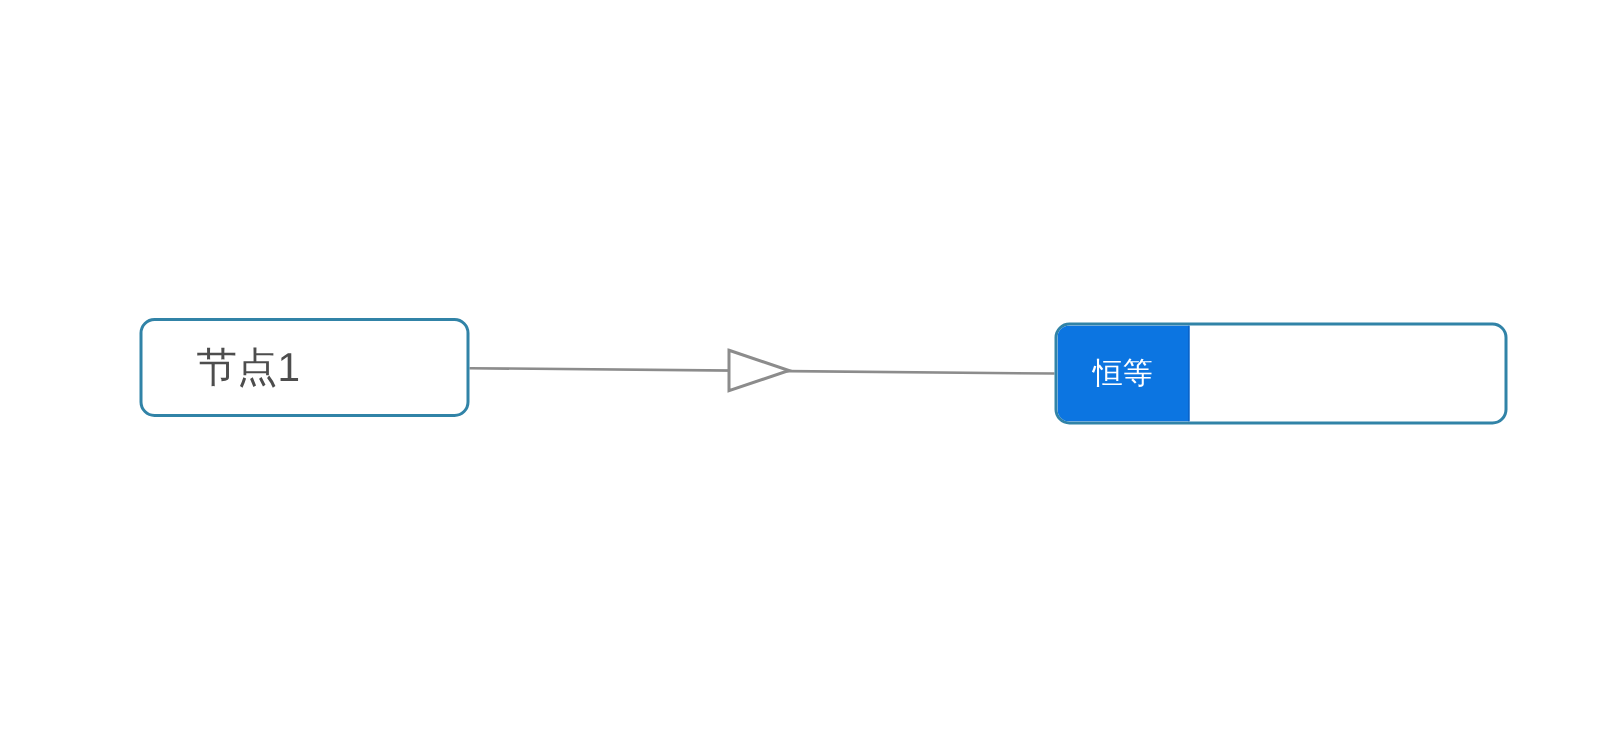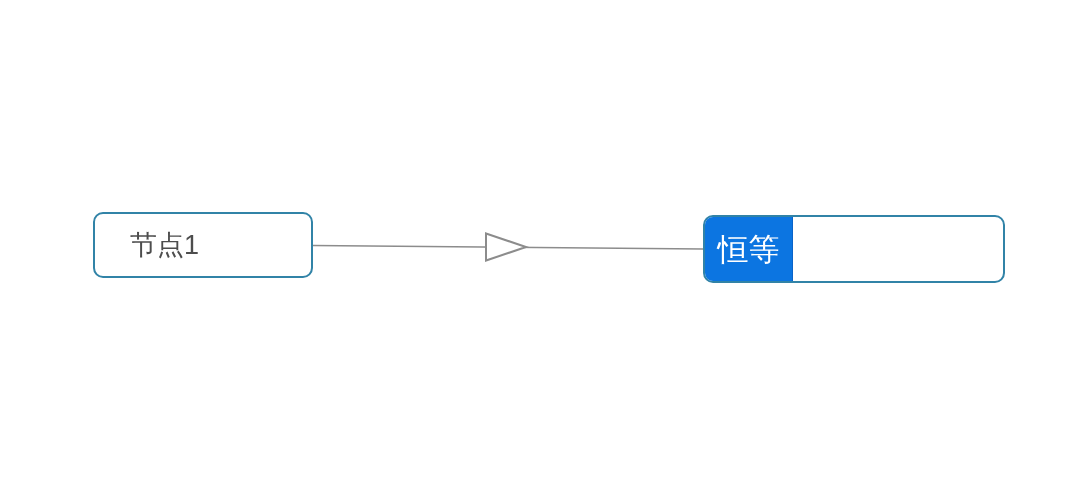--- a/index.html
+++ b/index.html
@@ -53,33 +53,32 @@
   .node-2 {
     left: 703px;
     top: 215px;
     width: 302px;
     height: 68px;
   }
   .node-label {
     font-size: 27px;
     line-height: 1;
     color: var(--label-text, #4d4d4d);
-    padding-left: 4px;
+    padding-left: 36px;
     white-space: nowrap;
     user-select: none;
-    margin-left: 31px;
   }
   .node-badge {
     flex: 0 0 auto;
     align-self: stretch;
     width: 87px;
     background: var(--badge-blue, #0c75e1);
     border-right: 1px solid var(--badge-edge, #0a63c8);
     color: var(--badge-text, #ffffff);
-    font-size: 31px;
+    font-size: 20px;
     line-height: 1;
     display: flex;
     align-items: center;
     justify-content: center;
     white-space: nowrap;
     user-select: none;
   }
 </style>
 </head>
 <body>

